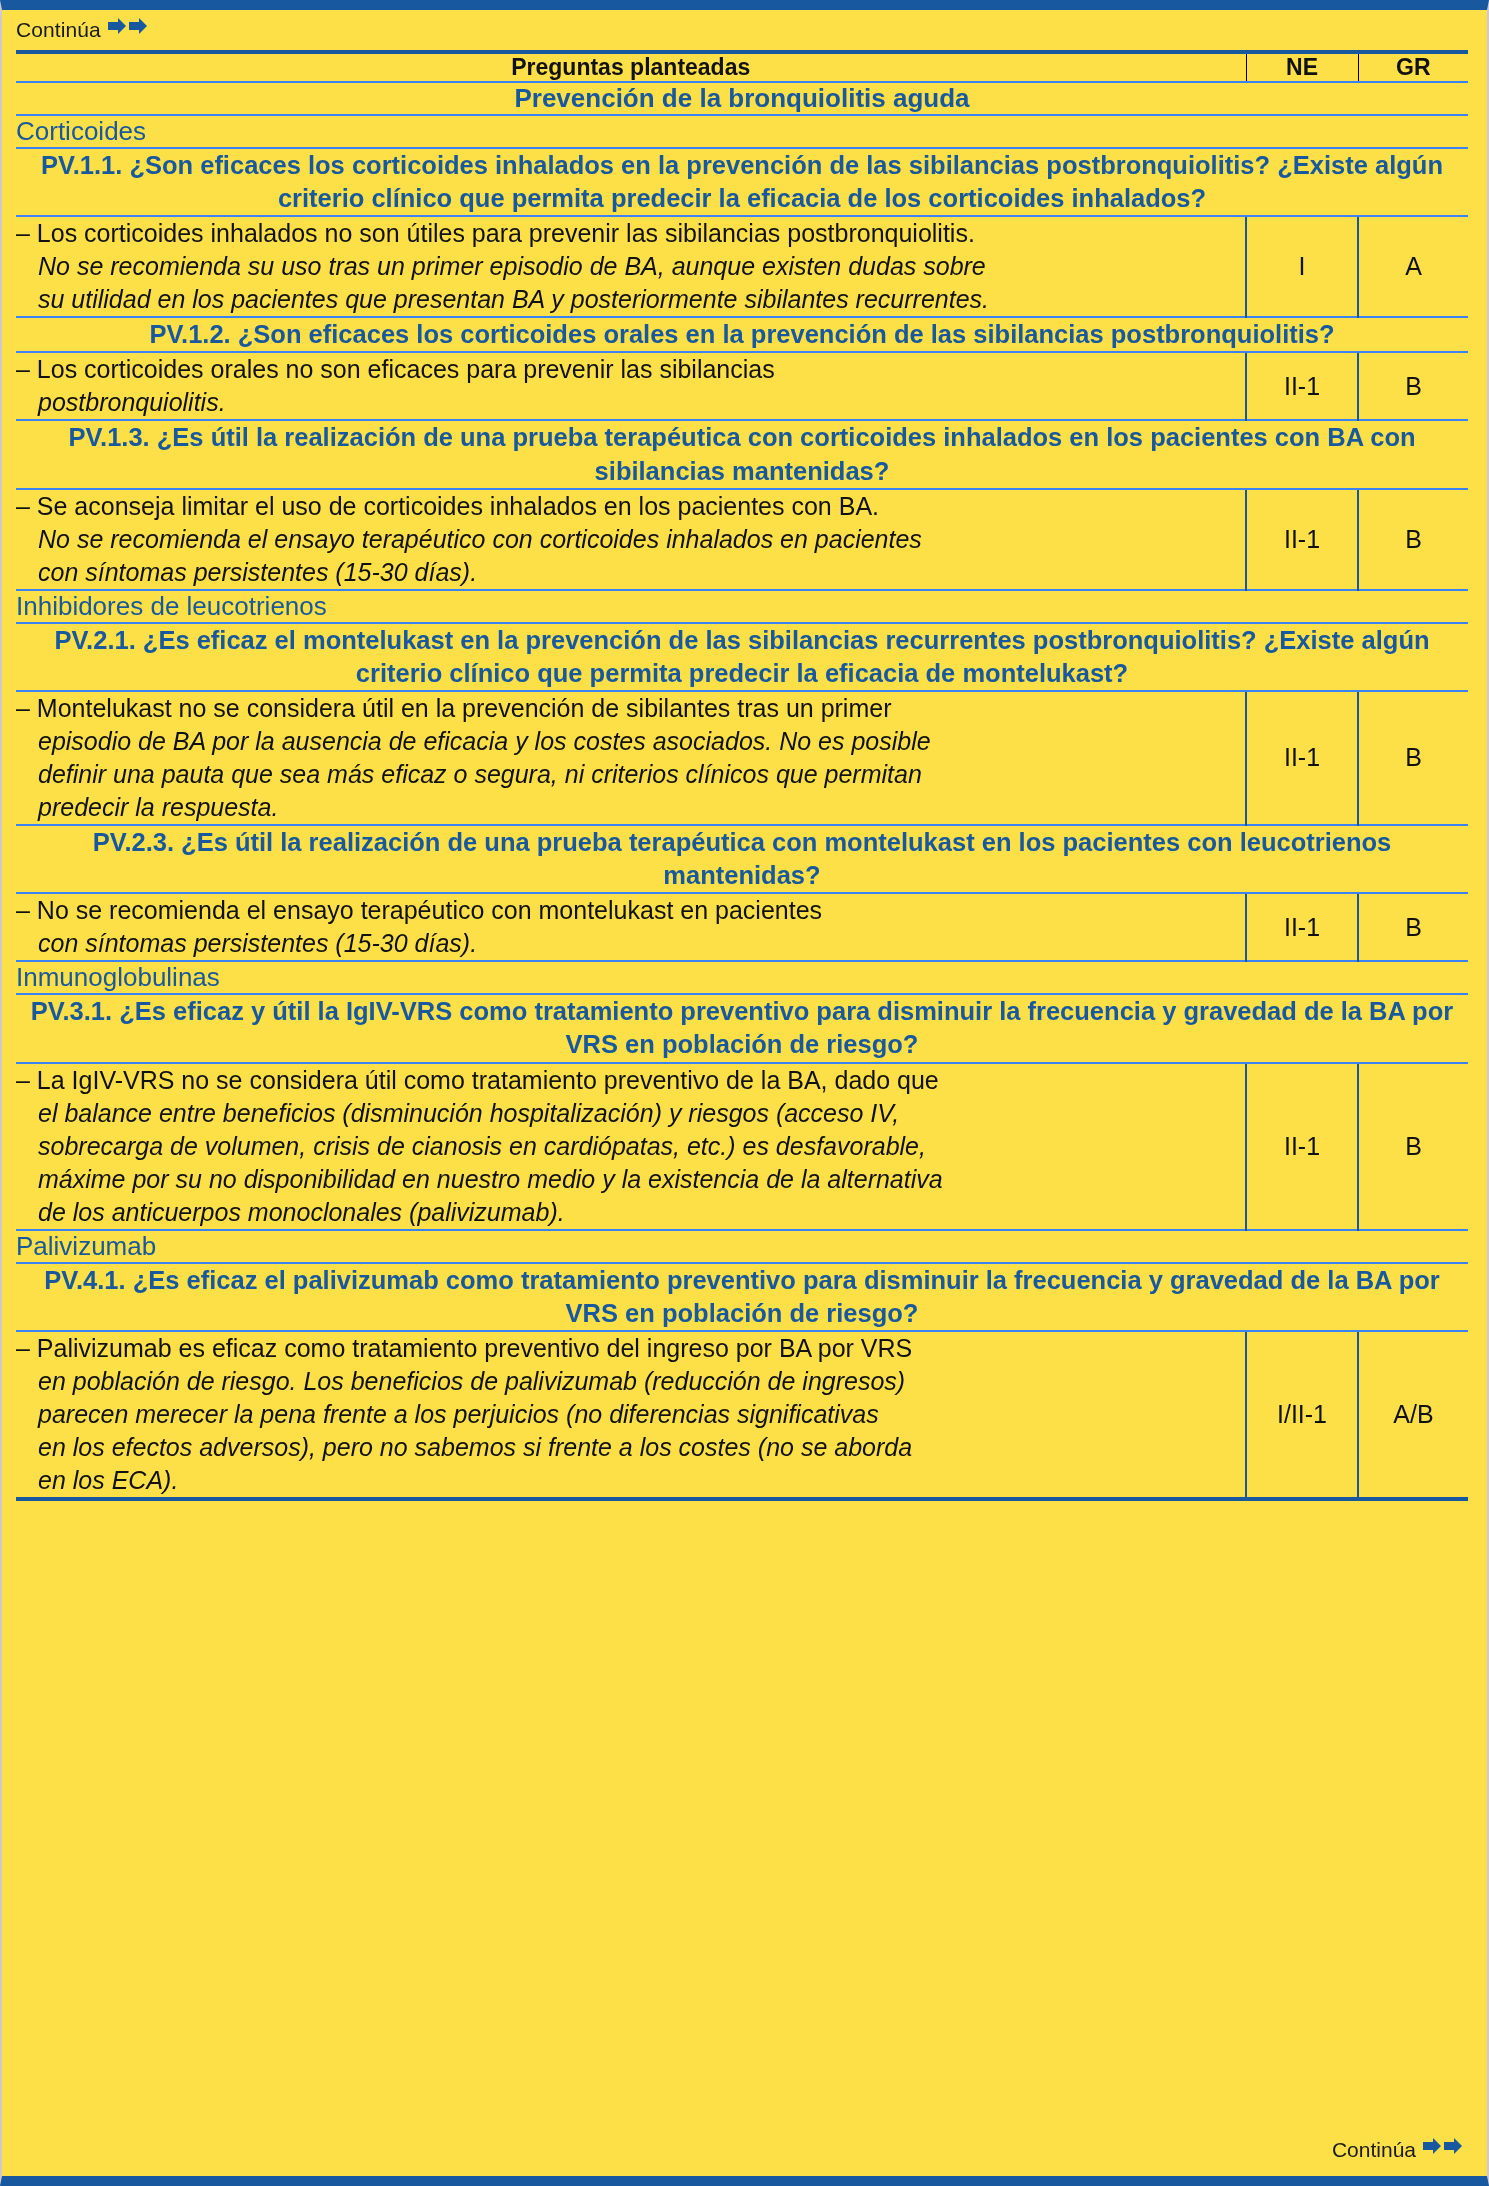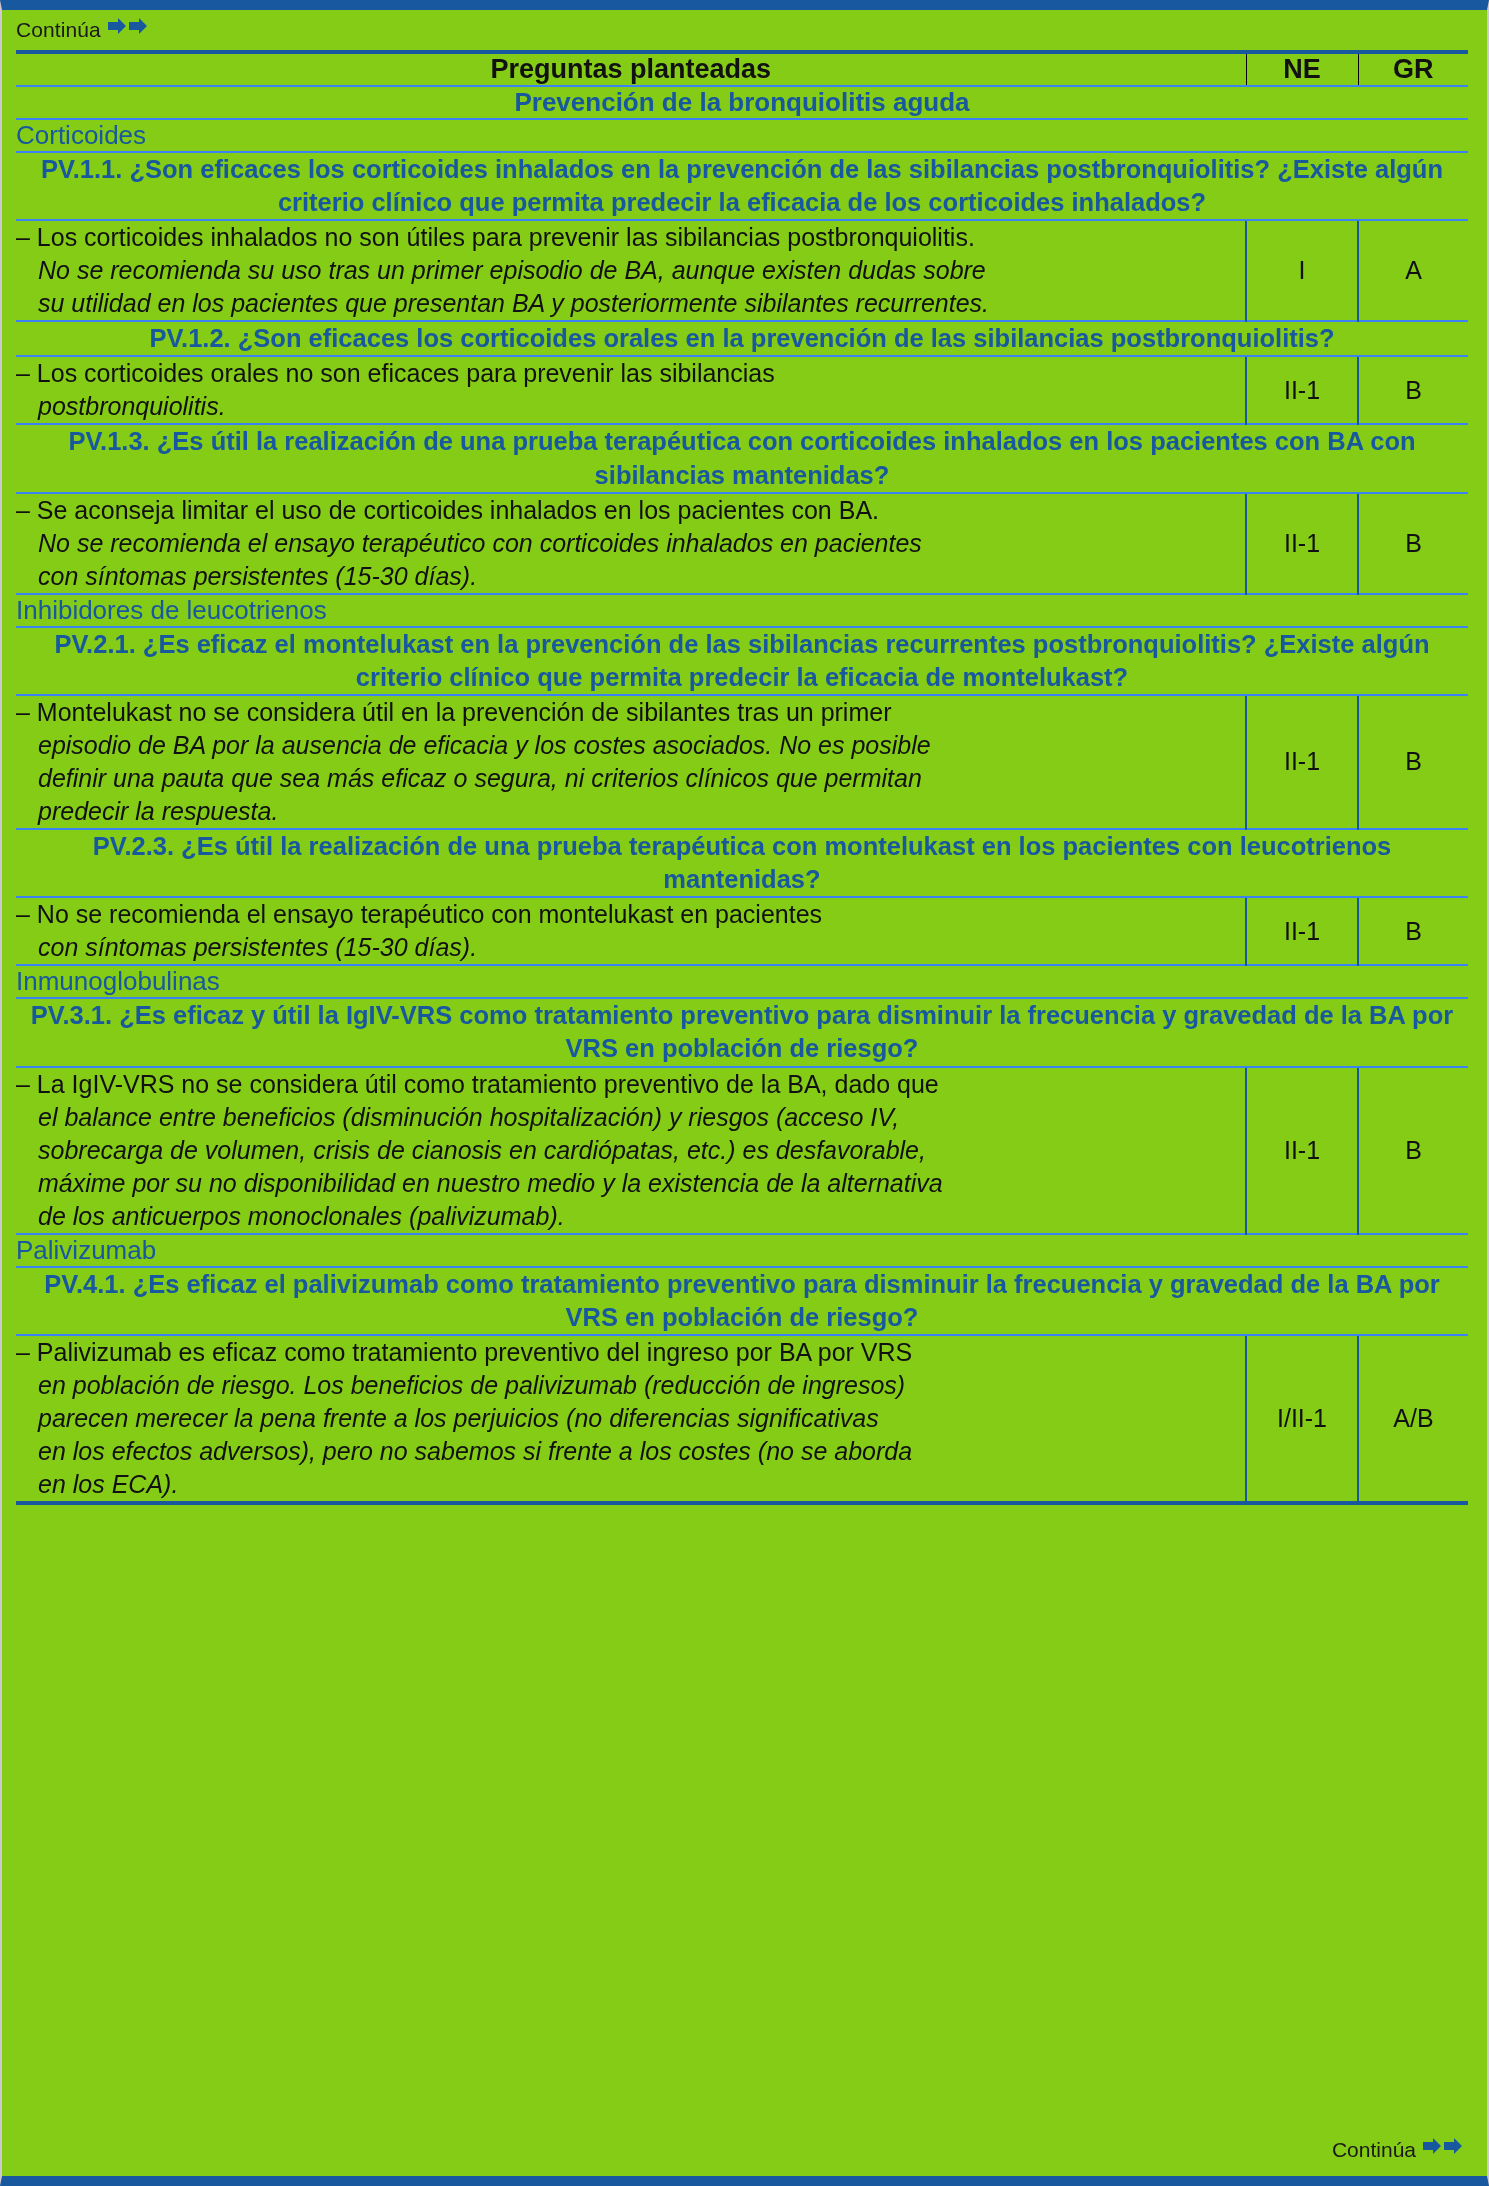--- a/index.html
+++ b/index.html
@@ -9,21 +9,21 @@
   }
   body {
     font-family: "Liberation Sans", sans-serif;
   }
 
   .page {
     position: relative;
     width: 1489px;
     height: 2186px;
     box-sizing: border-box;
-    background: #84cc16;
+    background: #fde047;
     border-left: 2px solid #cfc8d2;
     border-right: 2px solid #cfc8d2;
     border-top: 10px solid #17589e;
     border-bottom: 10px solid #17589e;
     overflow: hidden;
   }
 
   
   .continua-top {
     height: 34px;
@@ -64,21 +64,21 @@
   col.c-ne { width: 112px; }
   col.c-gr { width: 110px; }
 
   .rule-thick { border-top: 4px solid #17589e; }
   .rule-thin  { border-top: 2px solid #3b82f6; }
 
   
   .hdr-cell {
     text-align: center;
     font-weight: bold;
-    font-size: 27px;
+    font-size: 23px;
     color: #111111;
     padding: 9px 0 10px 0;
   }
   .hdr-q { }
   .hdr-ne, .hdr-gr {
     border-left: 1px solid #000000;
   }
 
   
   .title-cell {

